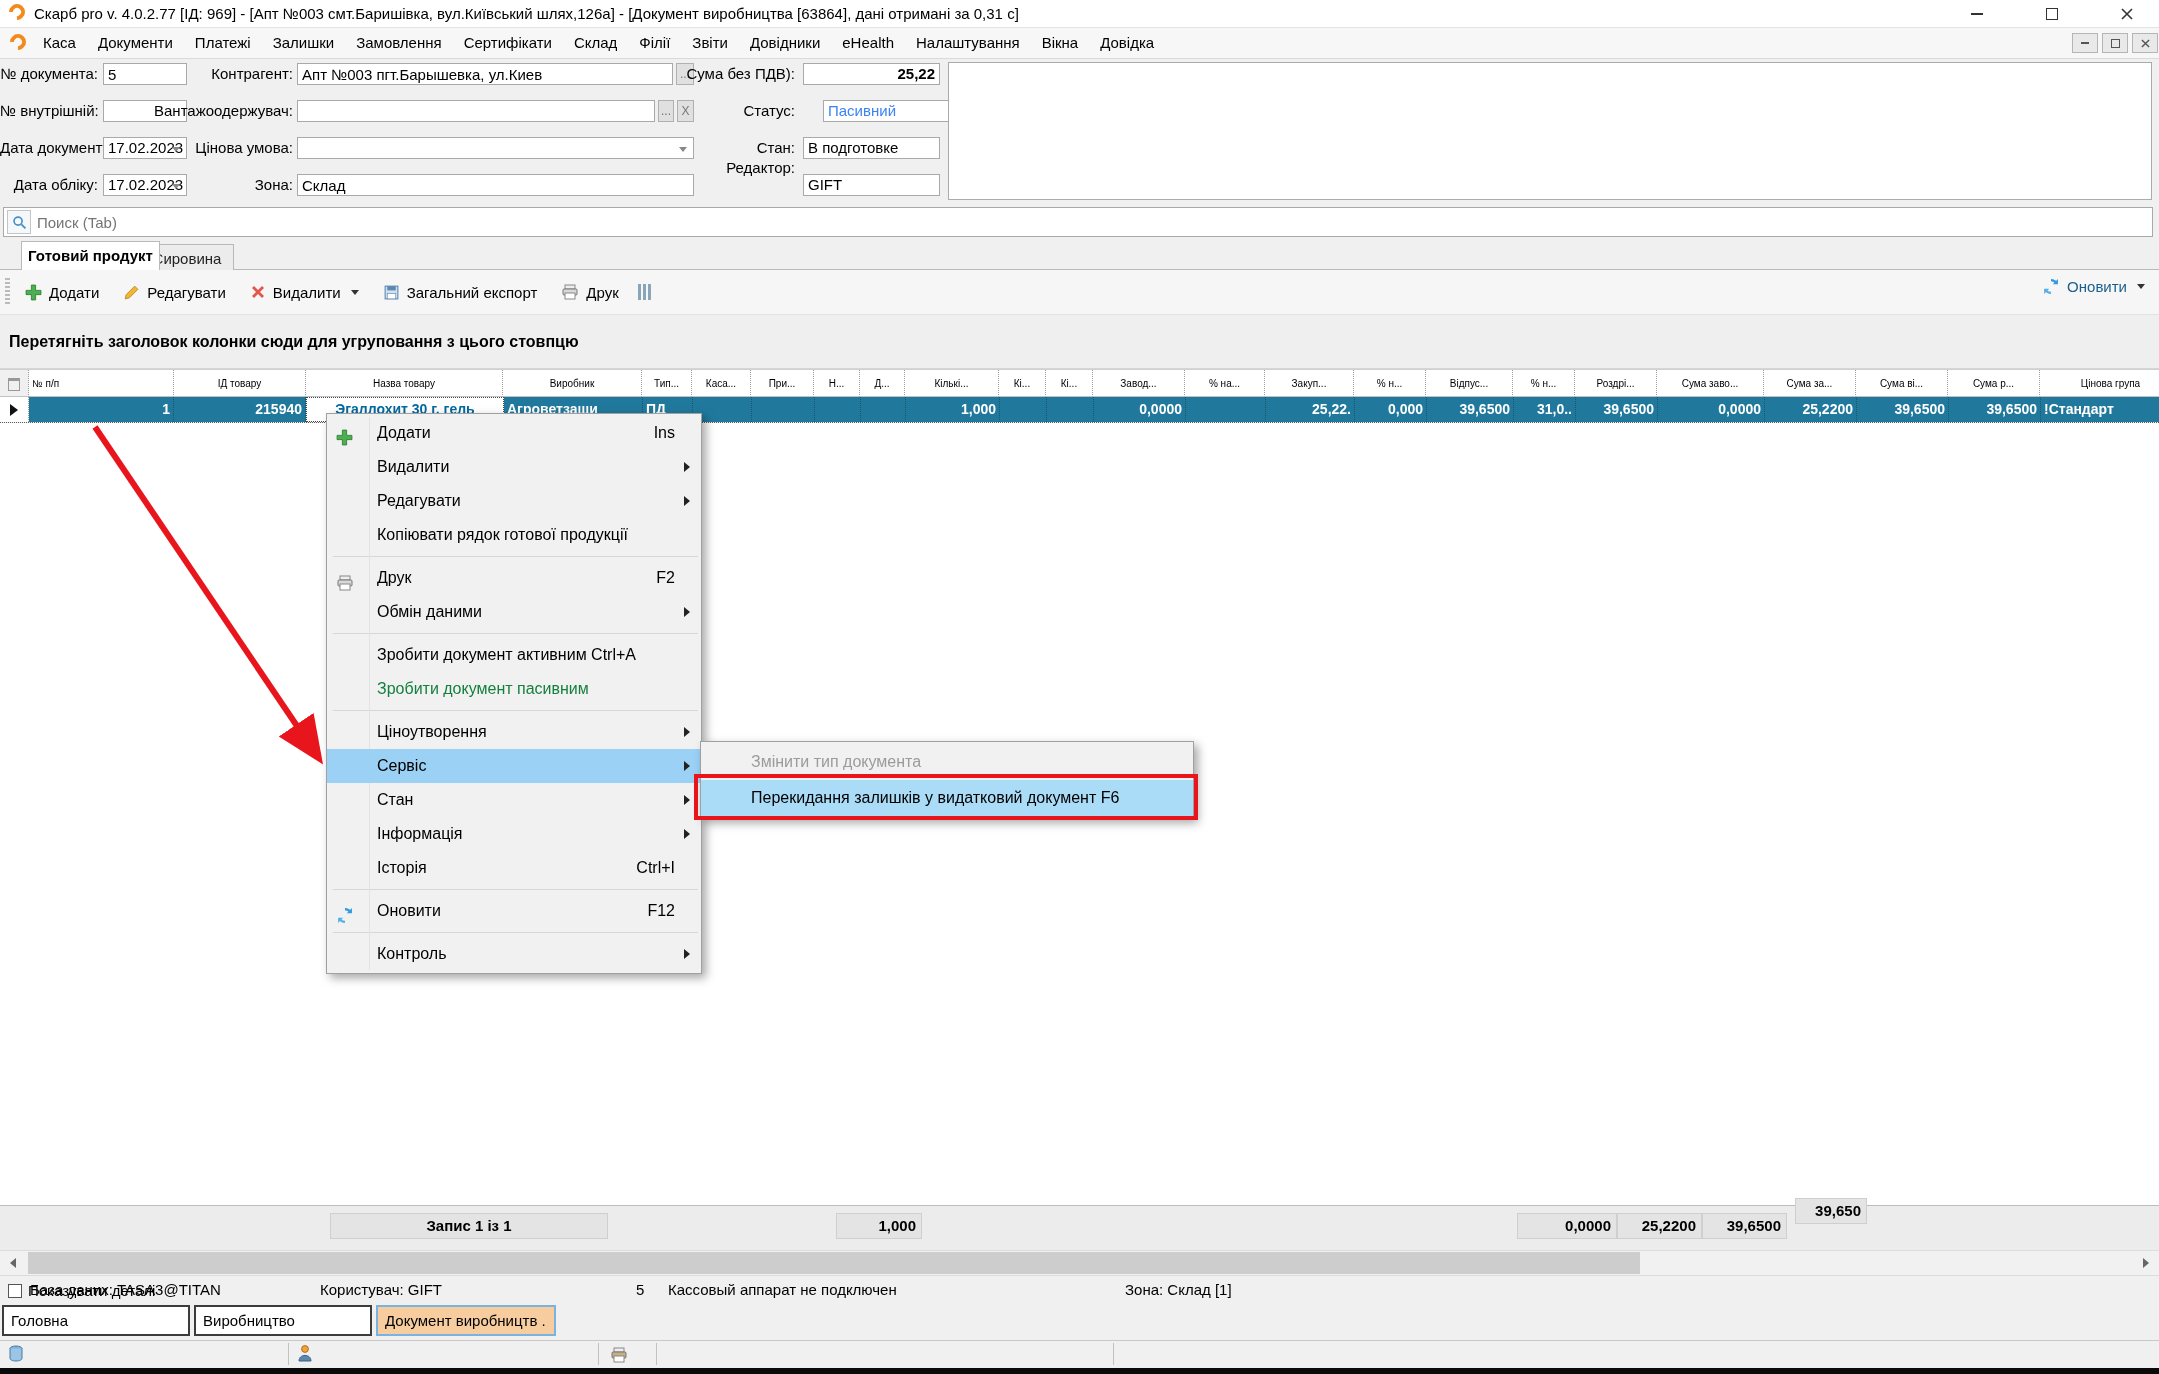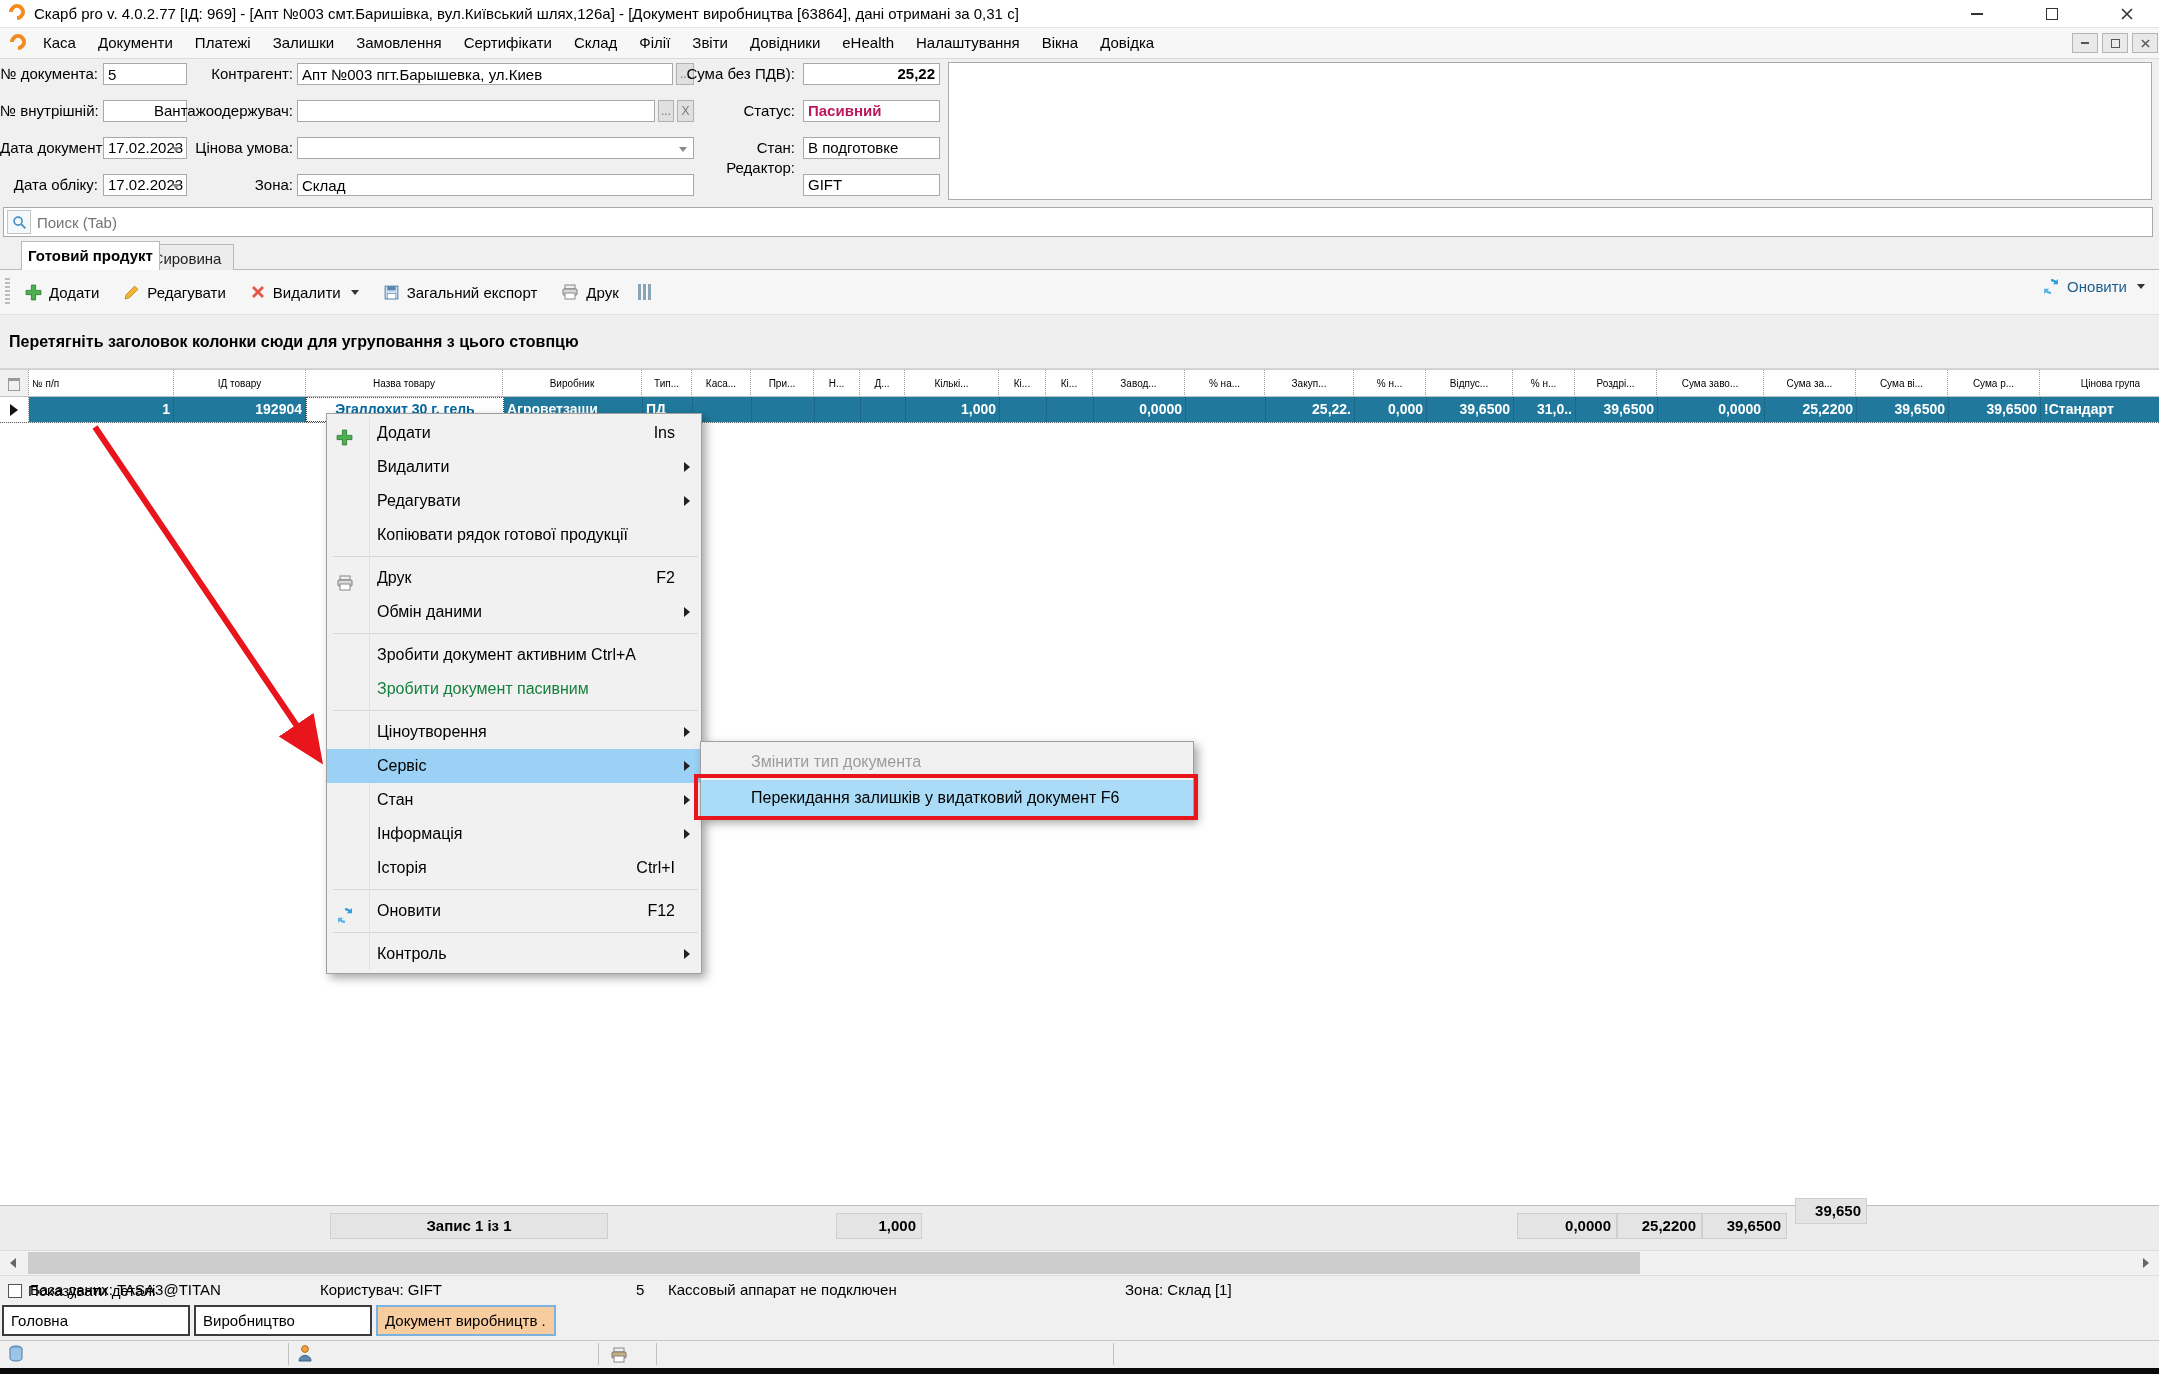--- a/index.html
+++ b/index.html
@@ -16,21 +16,21 @@
   .menu-item{display:inline-block;padding:0 11px;line-height:30px;cursor:default;}
   .mdibtn{width:26px;height:20px;background:#e9e9e9;border:1px solid #b5b5b5;display:flex;align-items:center;justify-content:center;}
   
   .lbl{line-height:22px;text-align:right;white-space:nowrap;}
   .inp{height:22px;background:#fff;border:1px solid #a9a9a9;padding:0 4px;font:15px "Liberation Sans",sans-serif;color:#000;}
   input.inp{outline:none;}
   .combo{background:#fff;border:1px solid #a9a9a9;height:22px;line-height:20px;padding:0 4px;}
   .caret{position:absolute;right:6px;top:9px;width:0;height:0;border-left:4px solid transparent;border-right:4px solid transparent;border-top:5px solid #888;}
   .sqbtn{height:22px;background:#e0e0e0;border:1px solid #b0b0b0;color:#777;text-align:center;line-height:20px;font-size:12px;}
   .panel{background:#fff;border:1px solid #ababab;}
-  .red-text{color:#be185d;font-weight:bold;}
+  .red-text{color:#3b82f6;font-weight:normal;margin-left:20px;}
   
   .search{left:3px;top:207px;width:2150px;height:30px;background:#fff;border:1px solid #a9a9a9;display:flex;align-items:center;}
   .search input{border:0;outline:none;flex:1;font:15px "Liberation Sans",sans-serif;height:26px;}
   .search .icbox{width:22px;height:22px;margin:0 4px 0 3px;border:1px solid #c4c4c4;background:#f4f8fb;display:flex;align-items:center;justify-content:center;}
   
   .tab{height:29px;line-height:28px;text-align:center;border:1px solid #b9b9b9;border-bottom:none;}
   .tab.active{background:#fff;font-weight:bold;z-index:3;}
   .tab.inactive{background:#ececec;color:#222;top:244px;height:26px;}
   .tabline{left:0;top:269px;width:2159px;height:1px;background:#b9b9b9;}
   
@@ -262,21 +262,21 @@
     <div class="th" style="width:85px;">Сума р...</div>
     <div class="th" style="width:135px;">Цінова група</div>
 
   </div>
 
   <div class="t drow">
     <div class="td ind" style="width:22px;">
         <span class="tri-r"></span>
       </div>
     <div class="td num" style="width:138px;">1</div>
-    <div class="td num" style="width:125px;">192904</div>
+    <div class="td num" style="width:125px;">215940</div>
     <div class="td namecell" style="width:190px;">Эгаллохит 30 г, гель</div>
     <div class="td" style="width:132px;">Агроветзащи</div>
     <div class="td" style="width:43px;">ПД</div>
     <div class="td" style="width:52px;"></div>
     <div class="td" style="width:56px;"></div>
     <div class="td" style="width:39px;"></div>
     <div class="td" style="width:38px;"></div>
     <div class="td num" style="width:87px;">1,000</div>
     <div class="td" style="width:40px;"></div>
     <div class="td" style="width:40px;"></div>

